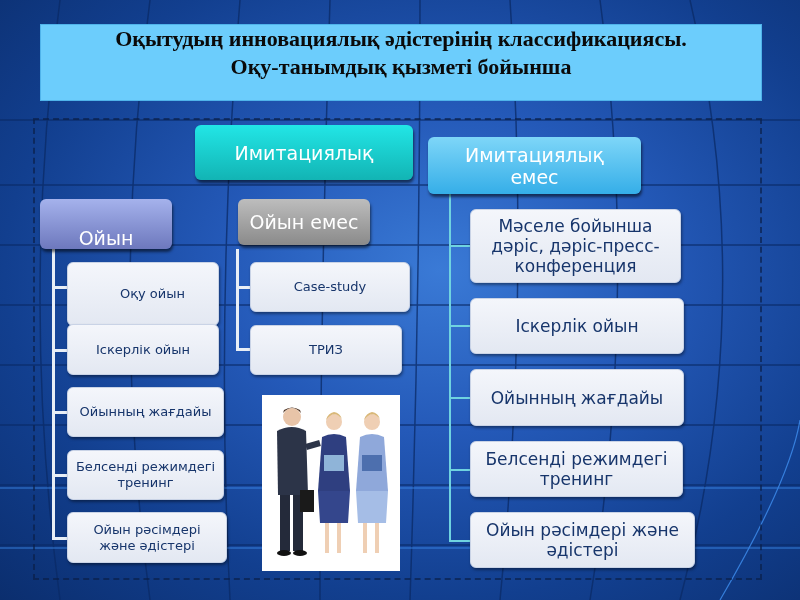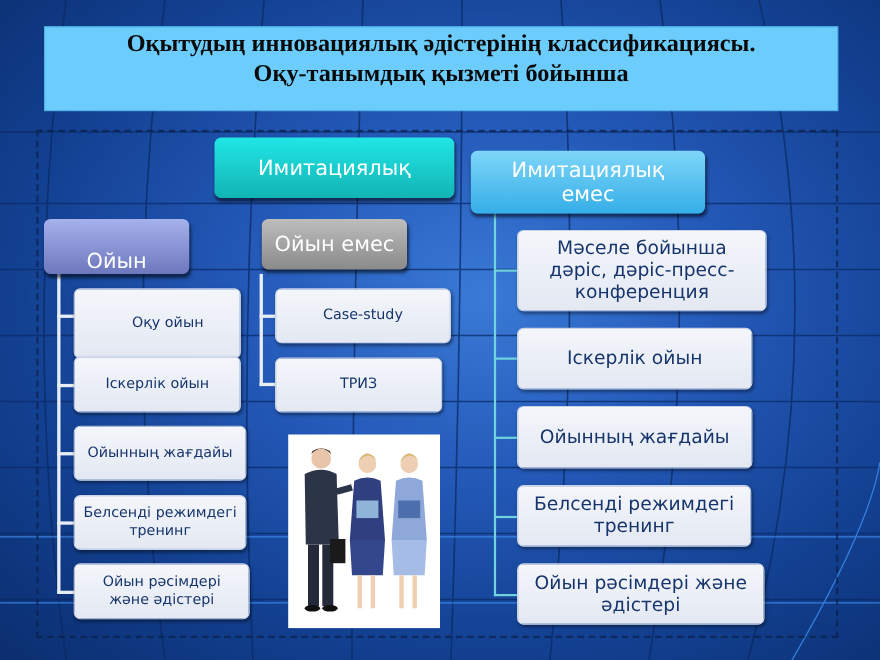--- a/index.html
+++ b/index.html
@@ -139,21 +139,21 @@
   <span>Ойын рәсімдері және әдістері</span>
 </div>
 
 <div class="box leaf small" style="left:250px;top:262px;width:160px;height:50px;">
   <span>Case-study</span>
 </div>
 <div class="box leaf small" style="left:250px;top:325px;width:152px;height:50px;">
   <span>ТРИЗ</span>
 </div>
 
-<div class="box leaf big" style="left:470px;top:209px;width:227px;height:74px;padding:0 12px;">
+<div class="box leaf big" style="left:470px;top:209px;width:211px;height:74px;padding:0 12px;">
   <span>Мәселе бойынша дәріс, дәріс-пресс-конференция</span>
 </div>
 <div class="box leaf big" style="left:470px;top:298px;width:214px;height:56px;">
   <span>Іскерлік ойын</span>
 </div>
 <div class="box leaf big" style="left:470px;top:369px;width:214px;height:57px;">
   <span>Ойынның жағдайы</span>
 </div>
 <div class="box leaf big" style="left:470px;top:441px;width:213px;height:56px;padding:0 6px;">
   <span>Белсенді режимдегі тренинг</span>

